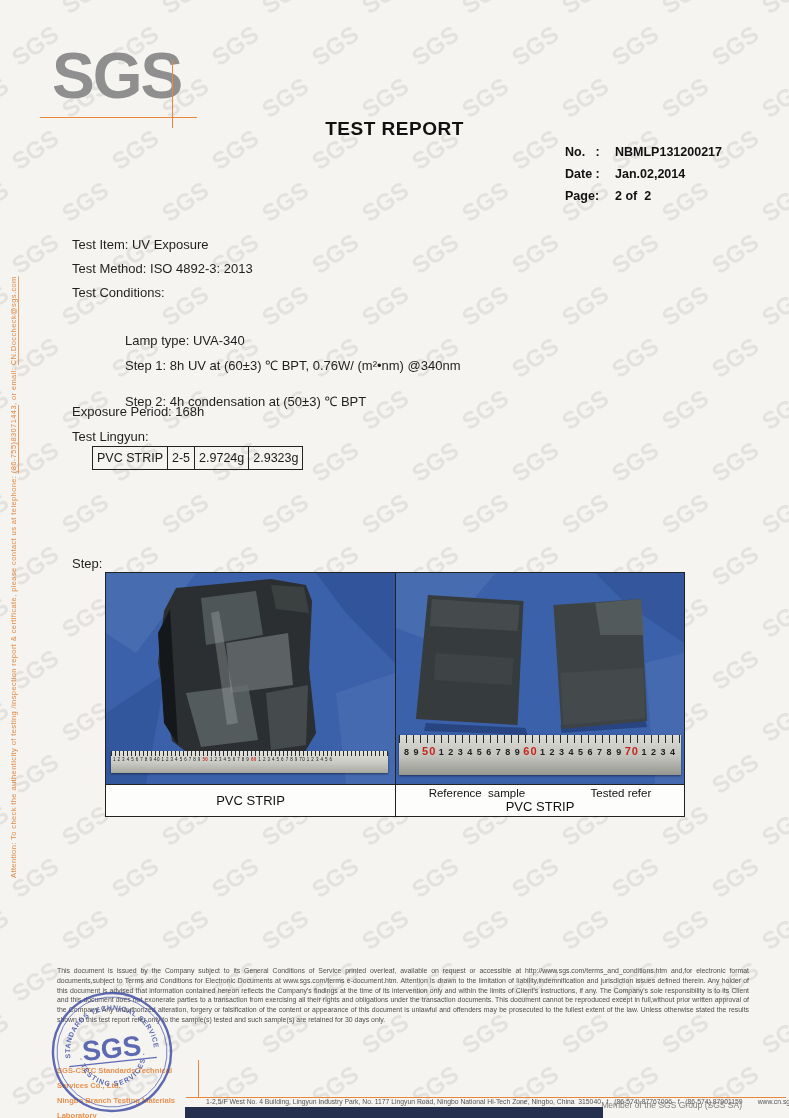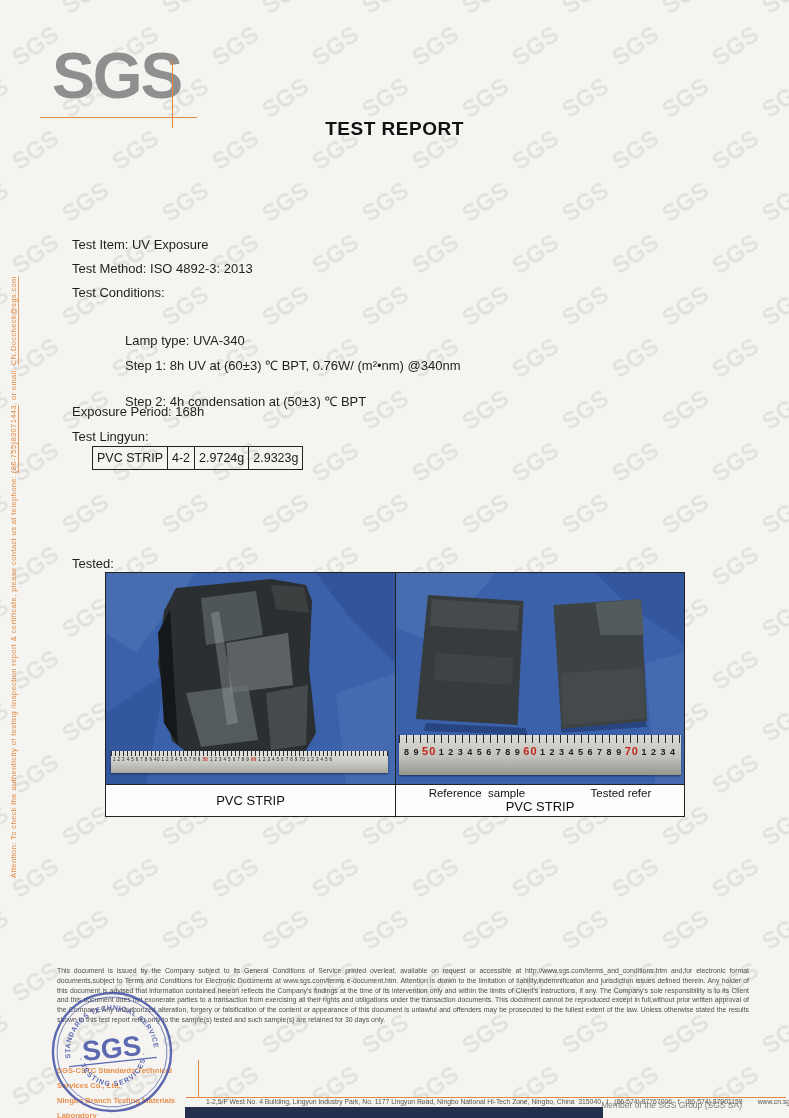--- a/index.html
+++ b/index.html
@@ -313,44 +313,58 @@
       <span class="wm-tile" style="left: 760px; top: 1124px;">SGS</span>
     </div>
 
   <div id="content">
 
     <div class="logo">SGS</div>
     <div class="logo-hline"></div>
     <div class="logo-vline"></div>
     <div class="report-title">TEST REPORT</div>
 
+    <div class="info-block">
+      <div class="info-row">
+        <span class="info-label">No.   :</span>
+        <span class="info-value">NBMLP131200217</span>
+      </div>
+      <div class="info-row">
+        <span class="info-label">Date :</span>
+        <span class="info-value">Jan.02,2014</span>
+      </div>
+      <div class="info-row">
+        <span class="info-label">Page:</span>
+        <span class="info-value">2 of  2</span>
+      </div>
+    </div>
 
     <div class="side-note"><span>Attention: To check the authenticity of testing /inspection report &amp; certificate, please contact us at telephone: </span><span class="ul">(86-755)83071443</span><span>, or email: </span><span class="ul">CN.Doccheck@sgs.com</span></div>
 
     <div class="tline" style="top:237px">Test Item: UV Exposure</div>
     <div class="tline" style="top:261px">Test Method: ISO 4892-3: 2013</div>
     <div class="tline" style="top:285px">Test Conditions:</div>
     <div class="tline ind" style="top:333px">Lamp type: UVA-340</div>
     <div class="tline ind" style="top:356px">Step 1: 8h UV at (60±3) ℃ BPT, 0.76W/ (m²•nm) @340nm</div>
     <div class="tline ind" style="top:392px">Step 2: 4h condensation at (50±3) ℃ BPT</div>
     <div class="tline" style="top:404px">Exposure Period: 168h</div>
     <div class="tline" style="top:429px">Test Lingyun:</div>
 
     <table class="result-table">
       <tbody>
         <tr class="drow">
           <td>PVC STRIP</td>
-          <td>4-2</td>
+          <td>2-5</td>
           <td>2.9724g</td>
           <td>2.9323g</td>
         </tr>
       </tbody>
     </table>
 
-    <div class="tline" style="top:556px">Tested:</div>
+    <div class="tline" style="top:556px">Step:</div>
 
     <div class="photo-table">
       <div class="photo-row">
         <div class="photo-cell">
           <svg class="photo-svg" viewBox="0 0 289 211" preserveAspectRatio="none">
             <rect x="0" y="0" width="289" height="211" fill="#3b61ab"></rect>
             <polygon points="0,0 90,0 30,80 0,60" fill="#ffffff" opacity="0.07"></polygon>
             <polygon points="210,0 289,0 289,90 240,40" fill="#16306b" opacity="0.25"></polygon>
             <polygon points="0,140 60,100 40,211 0,211" fill="#16306b" opacity="0.2"></polygon>
             <polygon points="230,120 289,100 289,211 240,211" fill="#ffffff" opacity="0.06"></polygon>

